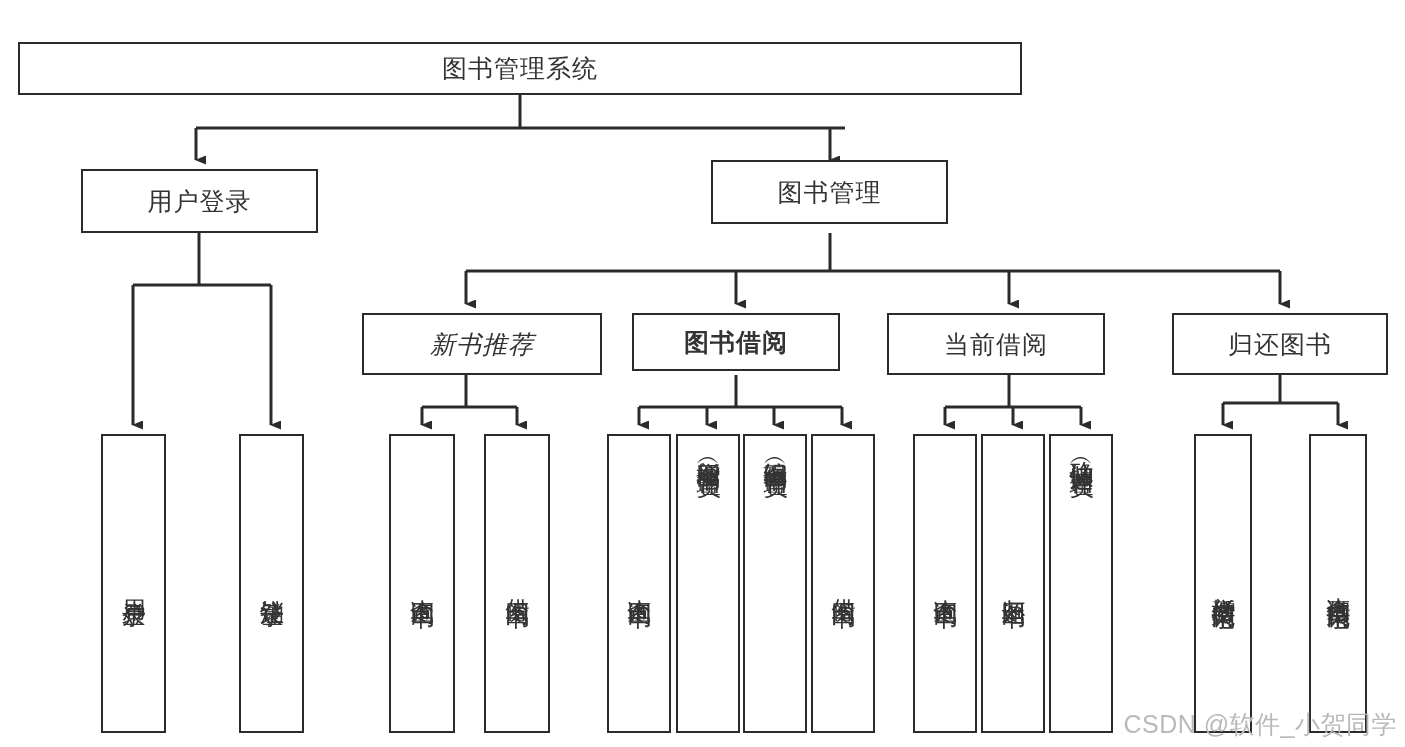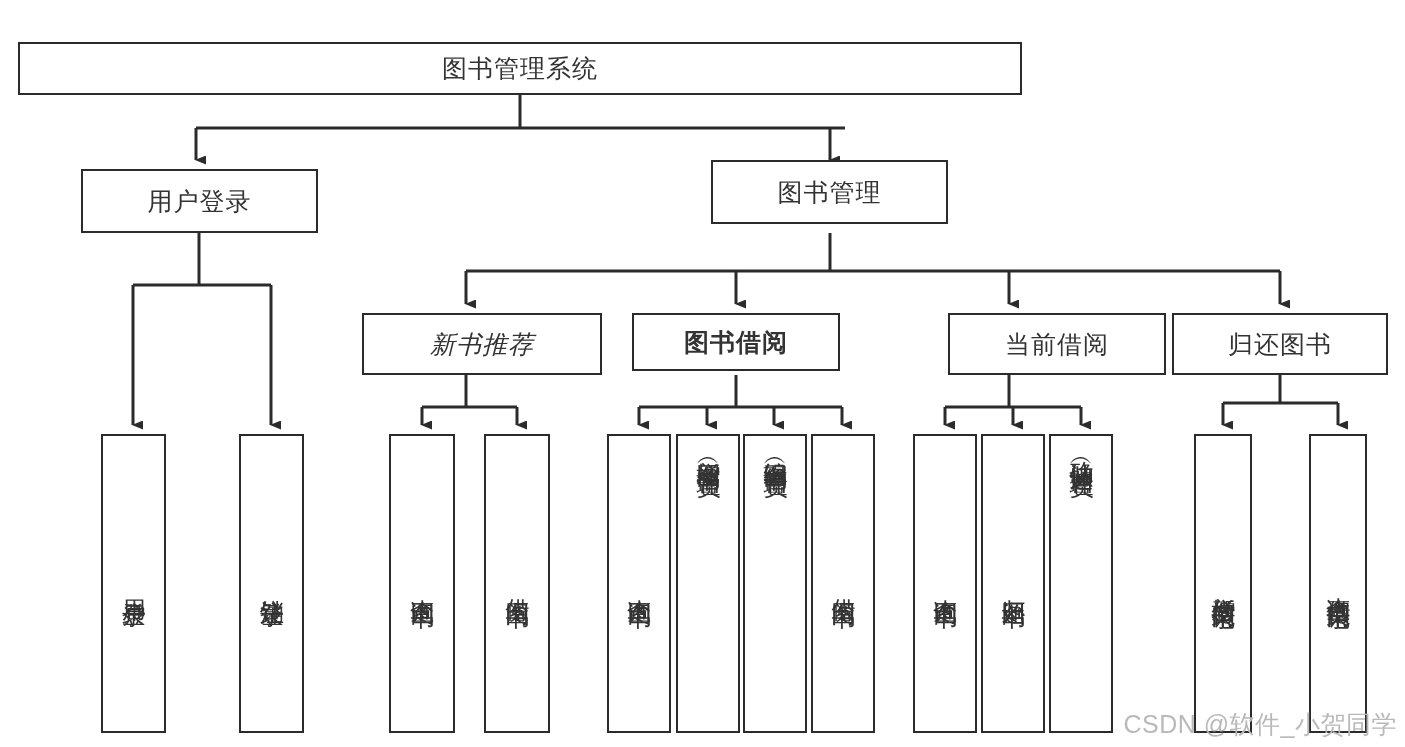--- a/index.html
+++ b/index.html
@@ -133,21 +133,21 @@
   <div class="node-box horizontal" style="left:711px; top:160px; width:237px; height:64px;">
     <span class="node-label">图书管理</span>
   </div>
 
   <div class="node-box horizontal" style="left:362px; top:313px; width:240px; height:62px;font-style:italic;">
     <span class="node-label">新书推荐</span>
   </div>
   <div class="node-box horizontal" style="left:632px; top:313px; width:208px; height:58px;font-weight:bold;">
     <span class="node-label">图书借阅</span>
   </div>
-  <div class="node-box horizontal" style="left:948px; top:313px; width:218px; height:62px;">
+  <div class="node-box horizontal" style="left:887px; top:313px; width:218px; height:62px;">
     <span class="node-label">当前借阅</span>
   </div>
   <div class="node-box horizontal" style="left:1172px; top:313px; width:216px; height:62px;">
     <span class="node-label">归还图书</span>
   </div>
 
   <div class="node-box vertical" style="left:101px; top:434px; width:65px; height:299px;">
     <span class="node-label">用户登录</span>
   </div>
   <div class="node-box vertical" style="left:239px; top:434px; width:65px; height:299px;">

